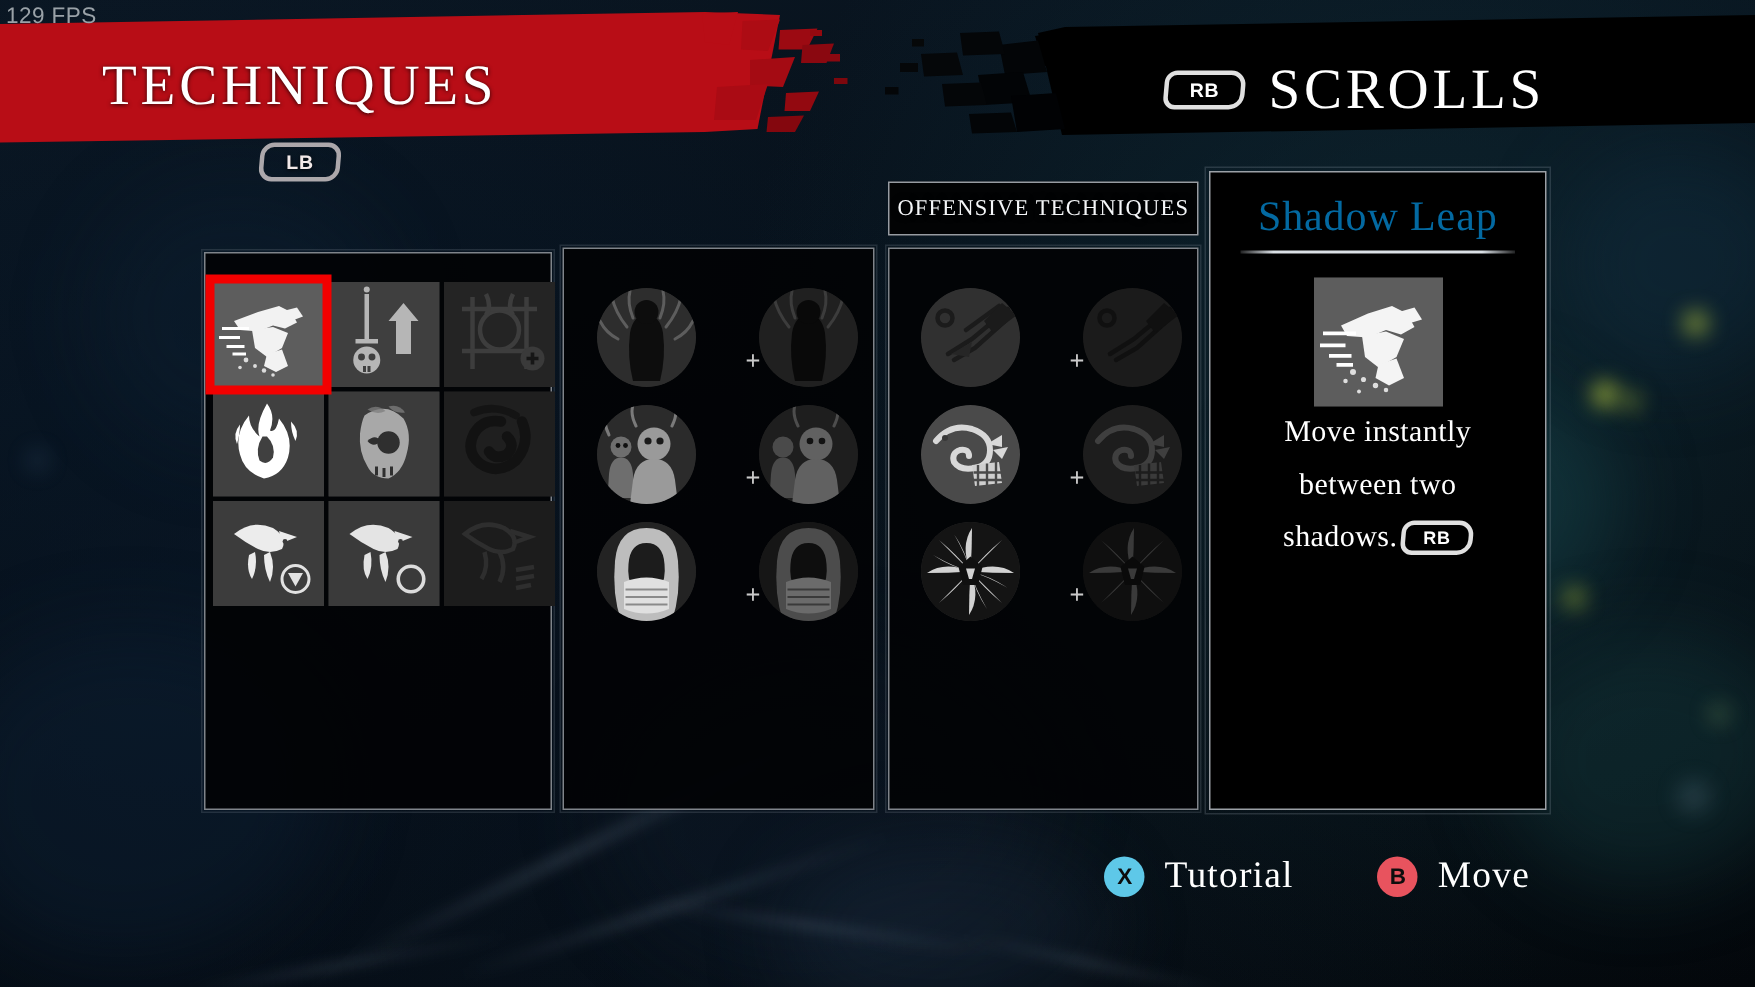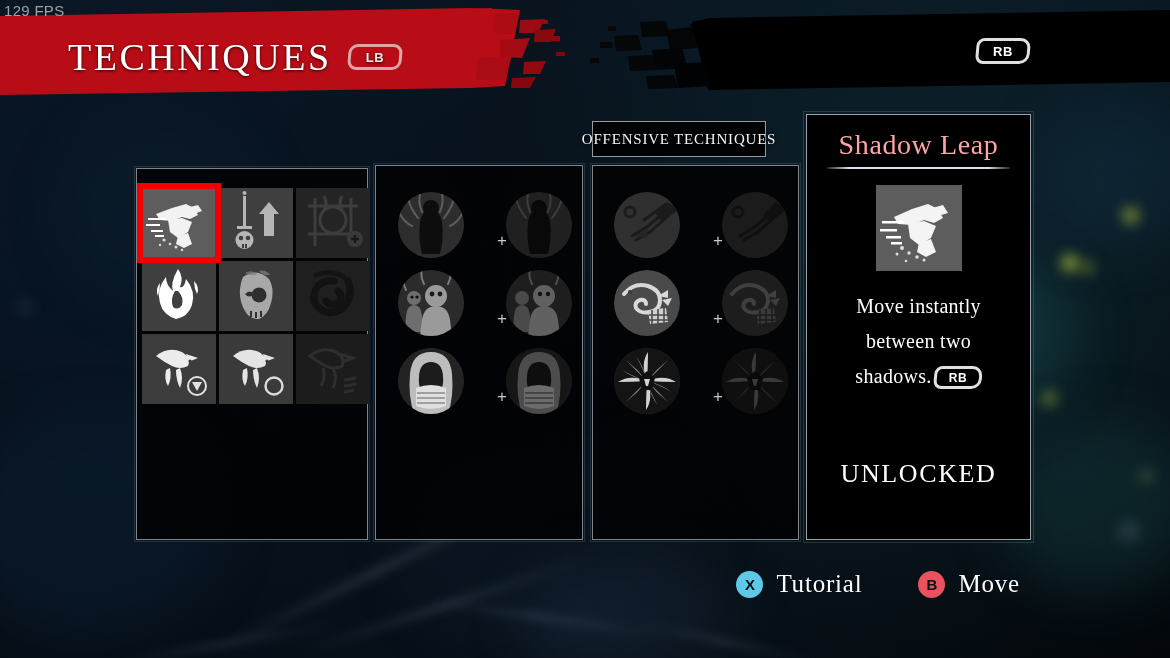--- a/index.html
+++ b/index.html
@@ -72,21 +72,21 @@
     display: flex;
     align-items: center;
     gap: 16px;
     z-index: 45;
     color: #ffffff;
     font-size: 38px;
     letter-spacing: 2.5px;
     text-shadow: 0 1px 3px rgba(0,0,0,0.8);
     white-space: nowrap;
   }
-  #label-techniques { left: 68px; top: 35px; }
+  #label-techniques { left: 68px; top: 35px; flex-direction: column; }
   #label-scrolls    { right: 140px; top: 38px; }
 
   
   .bumper {
     position: relative;
     display: inline-block;
     width: 54px; height: 26px;
     border: 3px solid rgba(255,255,255,0.88);
     border-radius: 9px;
     transform: skewX(-5deg);
@@ -220,40 +220,39 @@
     padding-top: 14px;
   }
   #detail-panel::after {
     content: "";
     position: absolute;
     left: -4px; right: -4px; top: -4px; bottom: -4px;
     border: 1px solid rgba(170,182,196,0.20);
     pointer-events: none;
   }
   #detail-title {
-    color: #fca5a5;
+    color: #0369a1;
     font-size: 28px;
     letter-spacing: 0.6px;
     white-space: nowrap;
     text-shadow: 0 0 6px rgba(0,0,0,0.9);
   }
   #detail-rule {
     width: 183px; height: 2px;
     margin-top: 6px;
     background: linear-gradient(90deg, rgba(230,236,242,0.15) 0%, rgba(230,236,242,0.95) 12%, rgba(230,236,242,0.95) 88%, rgba(230,236,242,0.15) 100%);
   }
   #detail-icon {
     margin-top: 16px;
     width: 86px; height: 86px;
     background: #5a5a5a;
     overflow: hidden;
   }
   #detail-icon svg { width: 100%; height: 100%; display: block; }
   #detail-desc {
-    margin-top: 18px;
     width: 190px;
     text-align: center;
     color: #ffffff;
     font-size: 20px;
     line-height: 35px;
     letter-spacing: 0.3px;
   }
   #detail-desc .inline-bumper {
     display: inline-block;
     vertical-align: -6px;
@@ -369,20 +368,21 @@
       <span>TECHNIQUES</span>
       <span class="bumper dim">
         <span>LB</span>
       </span>
     </div>
 
     <div class="banner-label" id="label-scrolls">
       <span class="bumper rb-left">
         <span>RB</span>
       </span>
+      <span>SCROLLS</span>
     </div>
   </div>
 
   <div class="panel" style="left:136px; top:168px; width:232px; height:372px;"></div>
 
   <div id="grid-aragami" style="left:142px; top:188px;">
 
     <div class="sq-cell selected">
       <svg viewBox="0 0 74 70">
         <rect width="74" height="70" fill="#5d5d5d"></rect>
@@ -644,21 +644,21 @@
           <path d="M18 40 Q33 34 48 40 L48 58 Q33 64 18 58 Z" fill="#6b6b6b"></path>
           <g stroke="#3a3a3a" stroke-width="1.4">
             <path d="M19 45 H47 M19 50 H47 M19 55 H47"></path>
           </g>
         </svg>
       </div>
       <span class="plus-badge">+</span>
     </div>
   </div>
 
-  <div class="panel-header small" style="left:592px; top:121px; width:174px; height:36px;">
+  <div class="panel-header small" style="left:592px; top:121px; width:207px; height:36px;">
     <span class="ttl">OFFENSIVE TECHNIQUES</span>
   </div>
   <div class="panel" style="left:592px; top:165px; width:207px; height:375px;"></div>
 
   <div class="grid-round" style="left:606px; top:188px;">
 
     <div class="rd-cell">
       <div class="rd-disc dim">
         <svg viewBox="0 0 66 66">
           <circle cx="33" cy="33" r="33" fill="#303030"></circle>
@@ -801,21 +801,20 @@
         </g>
       </svg>
     </div>
 
     <div id="detail-desc">
       <span>Move instantly</span><br>
       <span>between two</span><br>
       <span>shadows.</span><span class="bumper rb-left inline-bumper" style="width:48px;height:23px;border-width:3px;"><span style="font-size:12px;">RB</span></span>
     </div>
 
-    <div id="detail-status">UNLOCKED</div>
   </div>
 
   <div id="actions">
     <div class="action">
       <span class="glyph" style="background:#5ec8e8;">X</span>
       <span class="lbl">Tutorial</span>
     </div>
     <div class="action">
       <span class="glyph" style="background:#e8535e;">B</span>
       <span class="lbl">Move</span>

